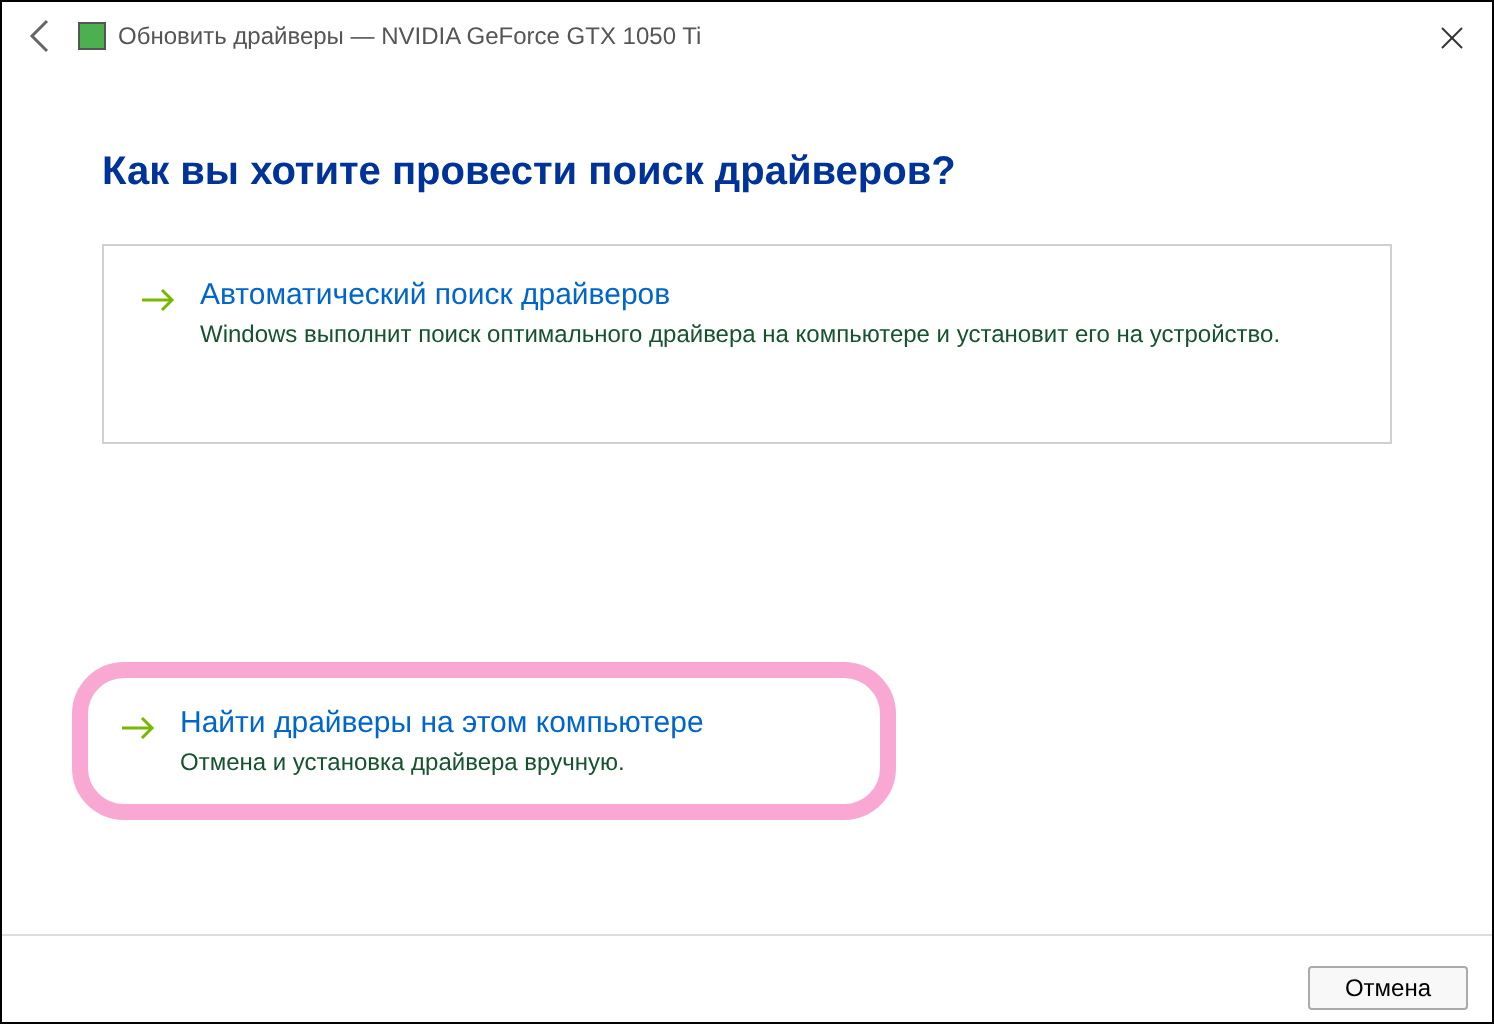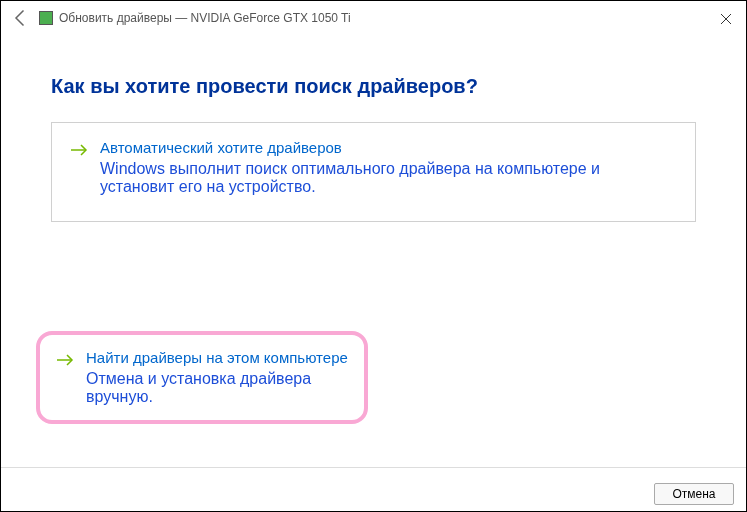--- a/index.html
+++ b/index.html
@@ -86,30 +86,30 @@
       margin-top: 2px;
     }
     .option-arrow svg { width: 18px; height: 18px; }
     .option-text { flex: 1; }
     .option-title {
       font-size: 15px;
       color: #0066cc;
       margin-bottom: 4px;
     }
     .option-desc {
-      font-size: 16px;
-      color: #1d4ed8;
+      font-size: 12px;
+      color: #14532d;
     }
     .highlighted-wrapper {
       position: absolute;
       left: 35px;
       top: 330px;
-      width: 332px;
-      border: 4px solid #f9a8d4;
-      border-radius: 16px;
+      width: 412px;
+      border: 8px solid #f9a8d4;
+      border-radius: 26px;
       padding: 8px;
     }
     .highlighted-wrapper .option-box {
       border: none;
       padding: 6px 8px;
     }
     .footer {
       position: absolute;
       bottom: 6px;
       left: 0;
@@ -156,21 +156,21 @@
     <h1 class="heading">Как вы хотите провести поиск драйверов?</h1>
 
     <div class="option-box first">
       <div class="option-arrow">
         <svg viewBox="0 0 18 18" fill="none" stroke="currentColor" stroke-width="1.5">
           <line x1="1" y1="9" x2="16" y2="9"></line>
           <path d="M11 4 L16 9 L11 14"></path>
         </svg>
       </div>
       <div class="option-text">
-        <div class="option-title">Автоматический хотите драйверов</div>
+        <div class="option-title">Автоматический поиск драйверов</div>
         <div class="option-desc">Windows выполнит поиск оптимального драйвера на компьютере и установит его на устройство.</div>
       </div>
     </div>
   </div>
 
   <div class="highlighted-wrapper">
     <div class="option-box">
       <div class="option-arrow">
         <svg viewBox="0 0 18 18" fill="none" stroke="currentColor" stroke-width="1.5">
           <line x1="1" y1="9" x2="16" y2="9"></line>

